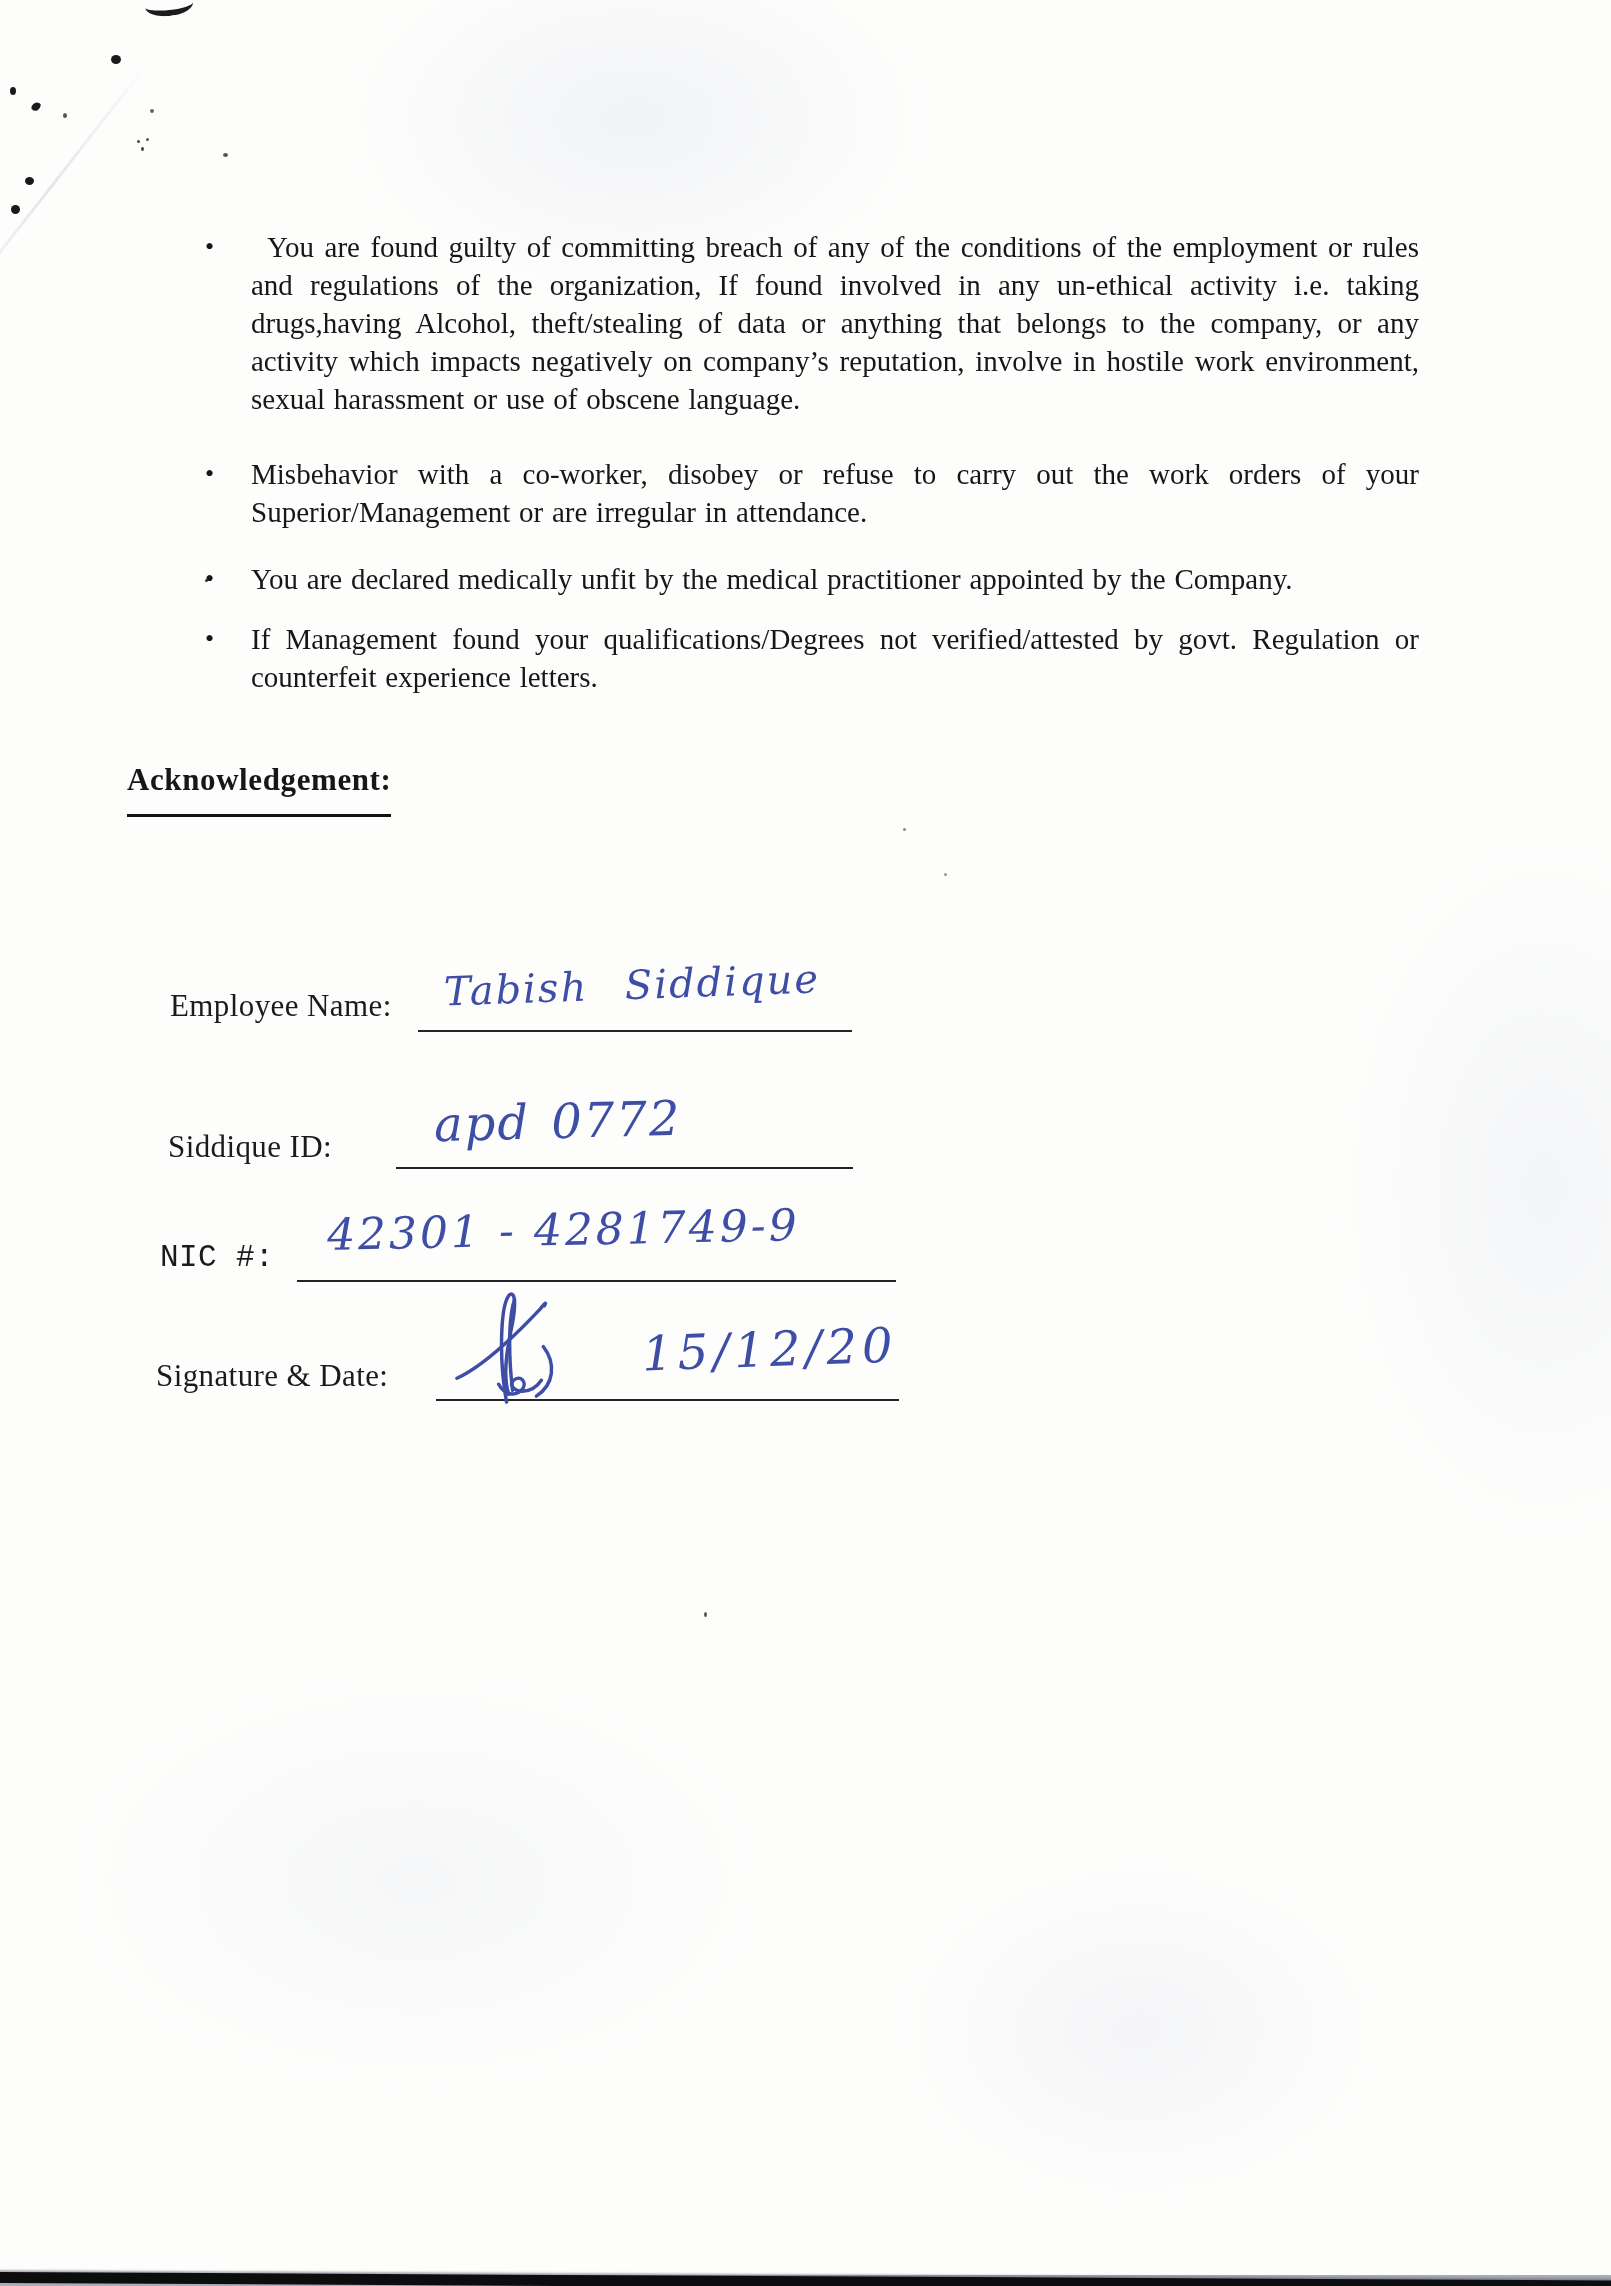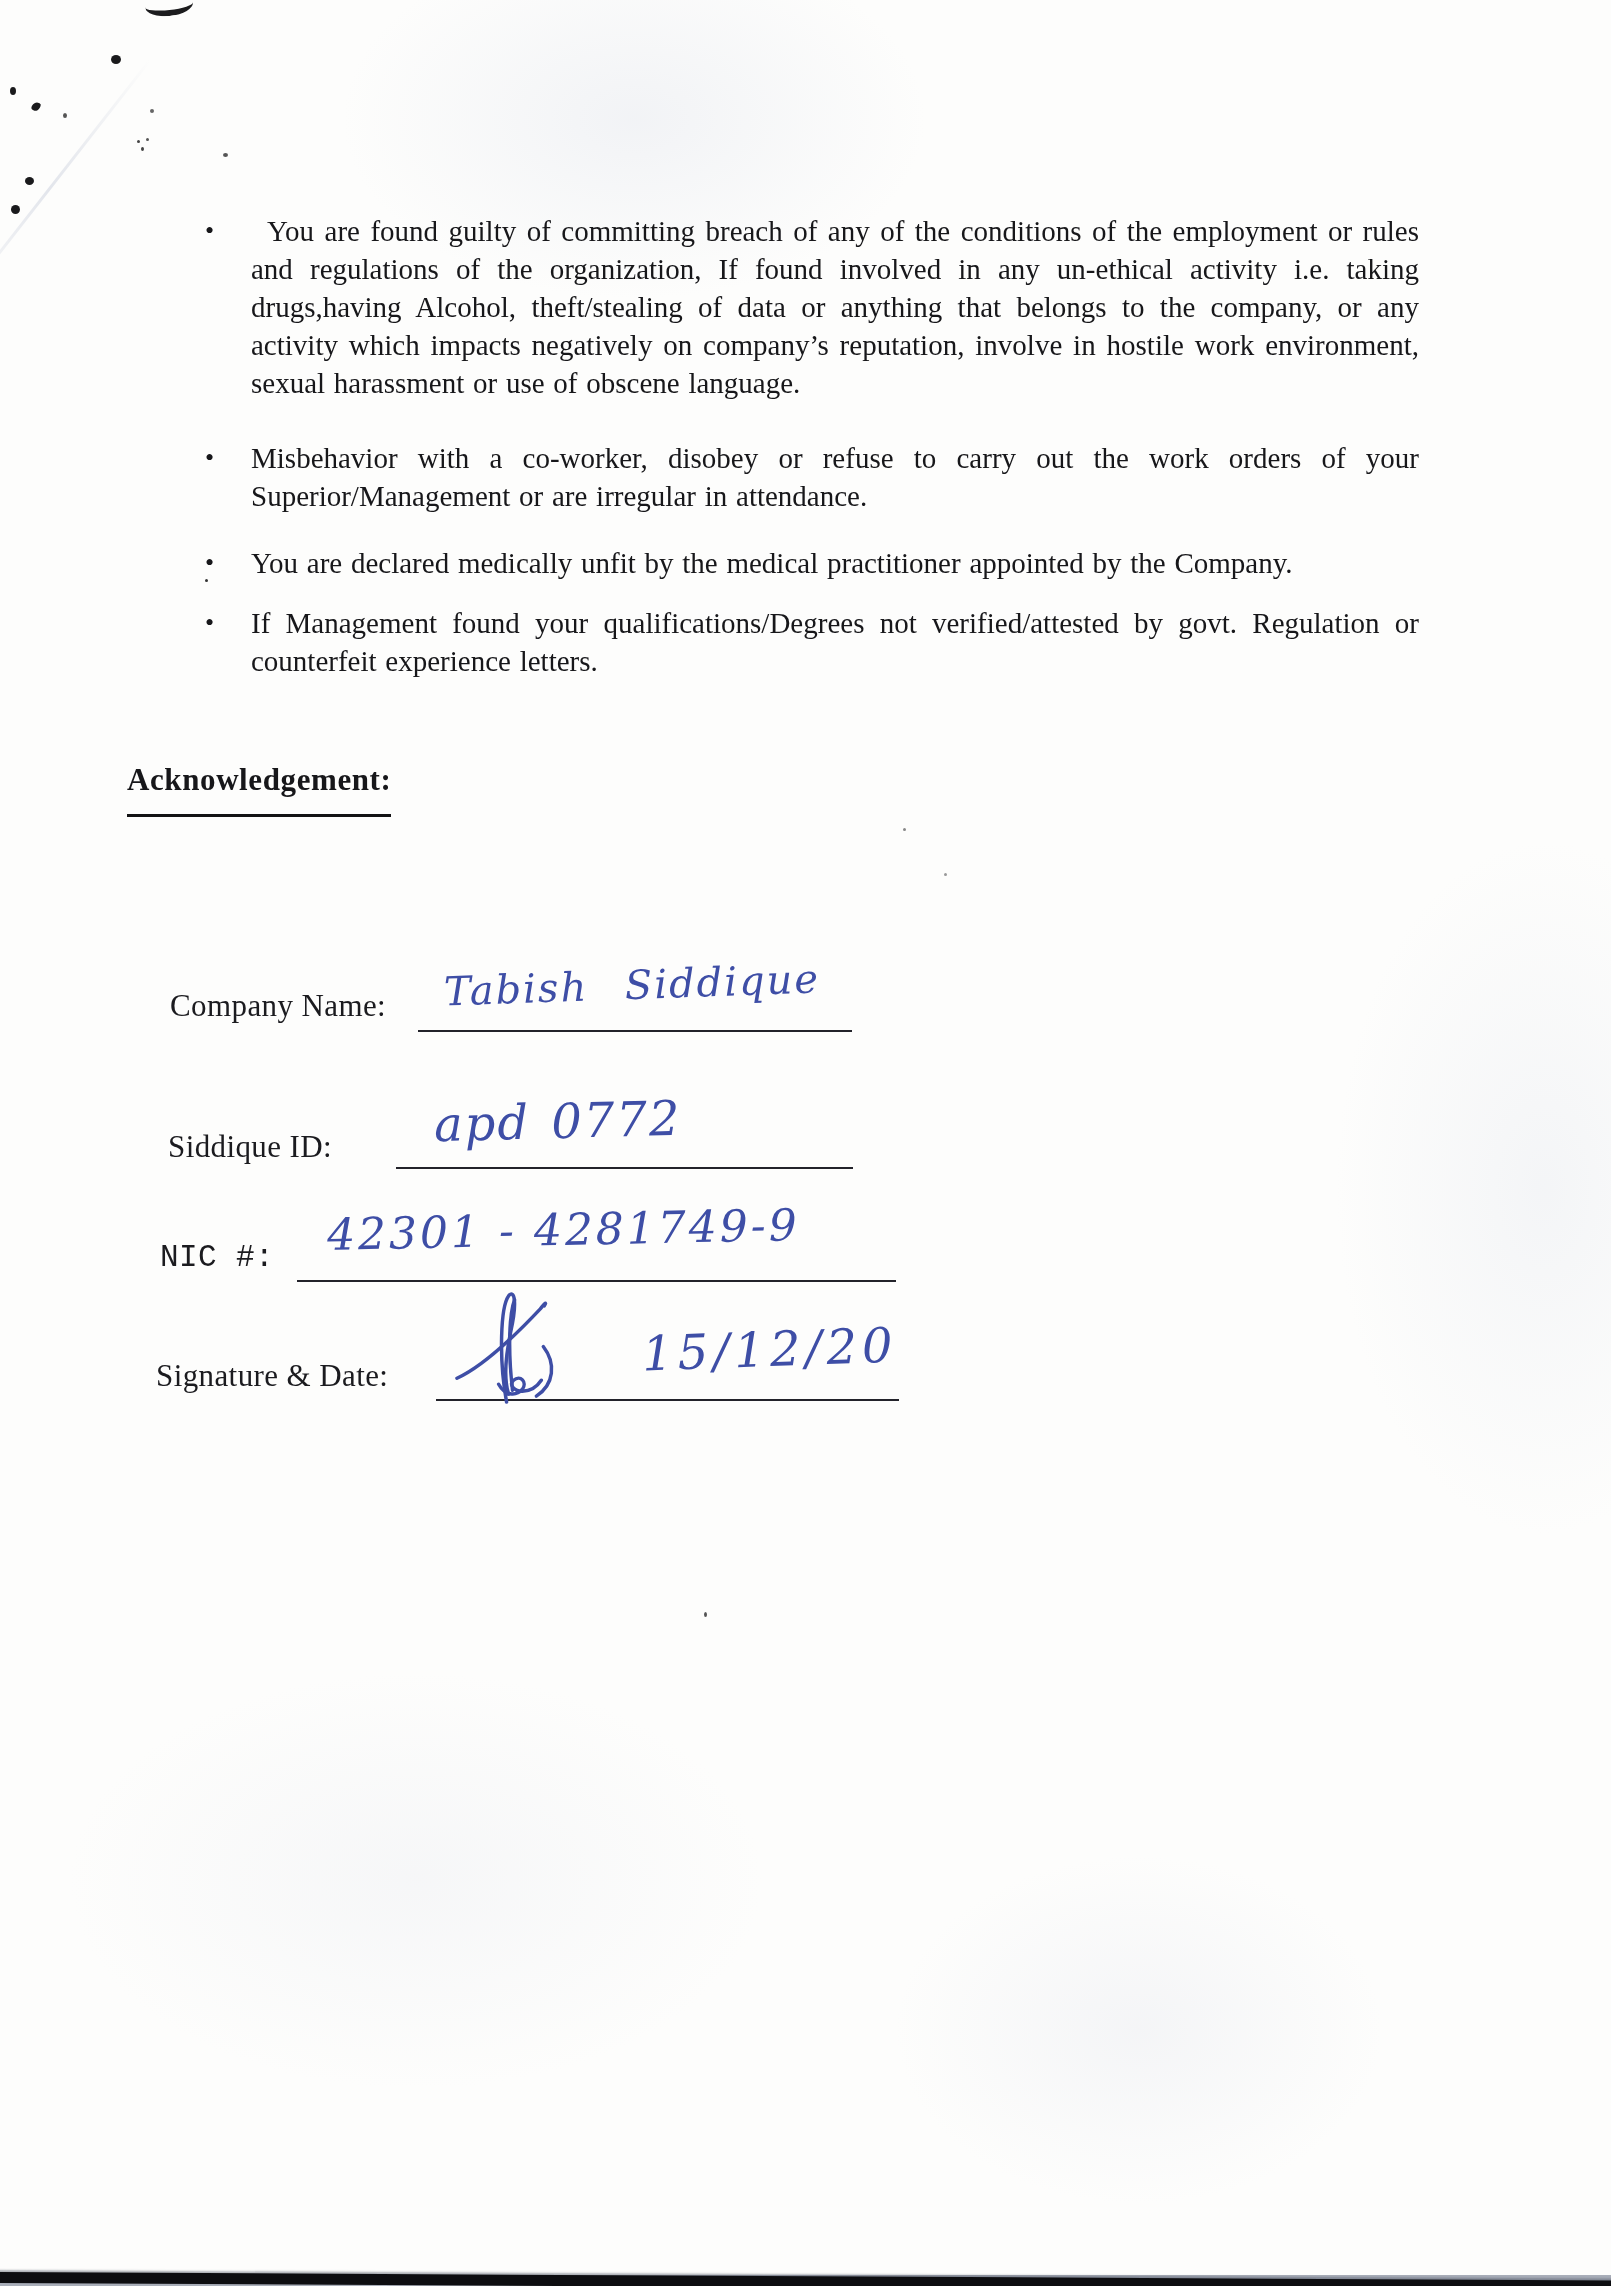--- a/index.html
+++ b/index.html
@@ -42,21 +42,21 @@
     font-size:29px;line-height:38px;
   }
   .bullets li{
     position:relative;padding-left:48px;text-align:justify;
     word-spacing:1.5px;
   }
   .bullets li .marker{
     position:absolute;left:2px;top:0;font-size:26px;
   }
   .li-1{margin-bottom:37px;}
-  .li-1 .btxt{display:block;text-indent:16px;}
+  .li-1 .btxt{display:block;text-indent:16px;margin-top:16px;}
   .li-2{margin-bottom:29px;}
   .li-3{margin-bottom:22px;}
   .ack-heading{
     position:absolute;left:127px;top:762px;
     font-size:31px;font-weight:bold;letter-spacing:0.6px;
     border-bottom:3px solid #121214;padding-bottom:16px;
   }
   .ack-para{
     position:absolute;left:127px;top:828px;width:1299px;
     font-size:29px;line-height:38px;text-align:justify;word-spacing:1px;
@@ -112,21 +112,21 @@
       <span class="btxt">You are declared medically unfit by the medical practitioner appointed by the Company.</span>
     </li>
     <li class="li-4">
       <span class="marker">•</span>
       <span class="btxt">If Management found your qualifications/Degrees not verified/attested by govt. Regulation or counterfeit experience letters.</span>
     </li>
   </ul>
 
   <div class="ack-heading">Acknowledgement:</div>
 
-  <div class="flabel" style="left:170px;top:988px;">Company Name:</div>
+  <div class="flabel" style="left:170px;top:988px;">Employee Name:</div>
   <div class="fline" style="left:418px;top:1030px;width:434px;"></div>
   <div class="ink ink-name">Tabish Siddique</div>
 
   <div class="flabel" style="left:168px;top:1129px;">Siddique ID:</div>
   <div class="fline" style="left:396px;top:1167px;width:457px;"></div>
   <div class="ink ink-id">apd 0772</div>
 
   <div class="flabel" style="left:160px;top:1240px;font-family:Liberation Mono, monospace;">NIC #:</div>
   <div class="fline" style="left:297px;top:1280px;width:599px;"></div>
   <div class="ink ink-nic">42301 - 4281749-9</div>

